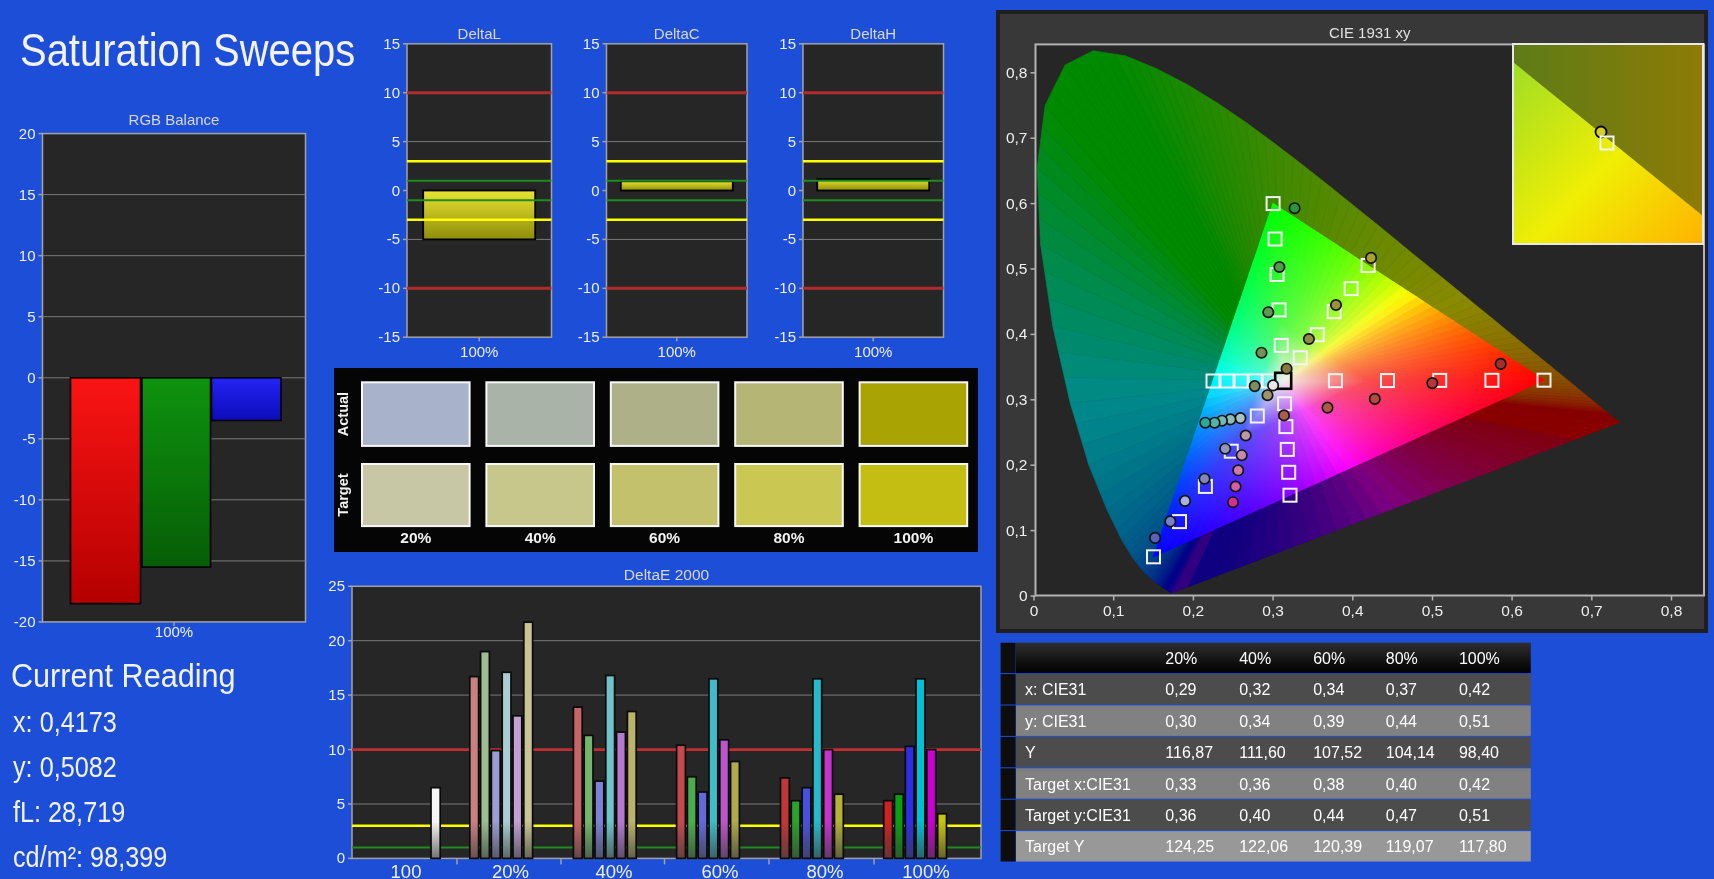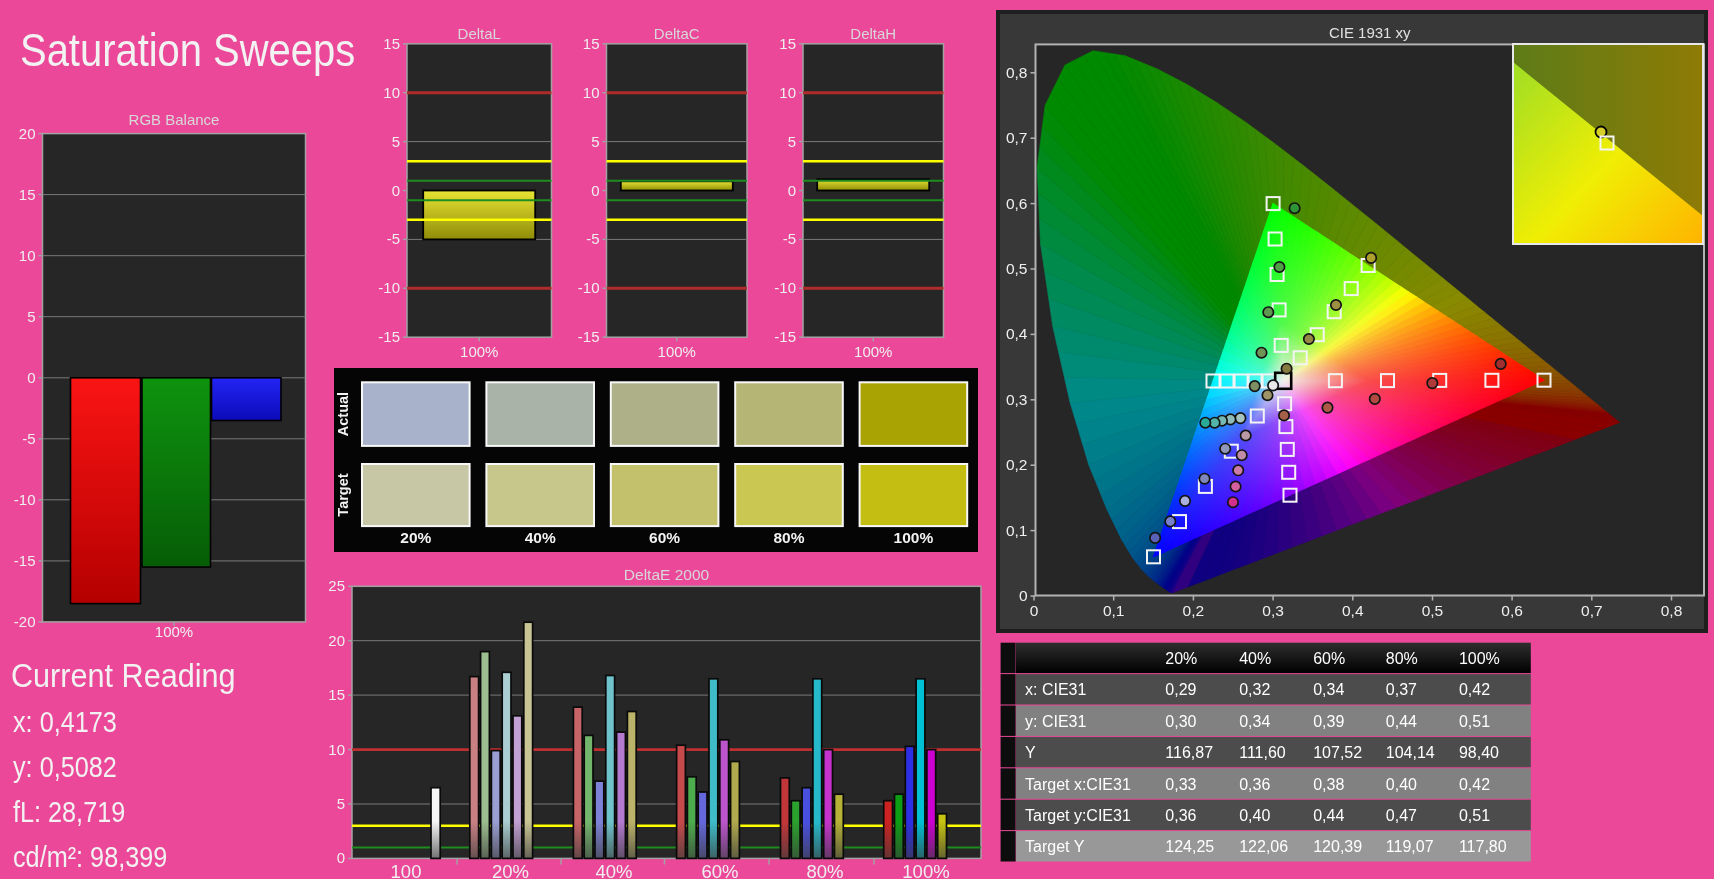--- a/index.html
+++ b/index.html
@@ -1,14 +1,14 @@
 <!DOCTYPE html>
 <html><head><meta charset="utf-8"><style>
 html,body{margin:0;padding:0;background:#363636;width:1714px;height:879px;overflow:hidden;font-family:"Liberation Sans",sans-serif;}
-#page{position:relative;width:1714px;height:879px;background:#ec4899;}
+#page{position:relative;width:1714px;height:879px;background:#1d4ed8;}
 .t{position:absolute;color:#f2f2f2;white-space:nowrap;}
 </style></head><body>
 <div id="page">
 <div class="t" style="left:20px;top:23px;font-size:46px;transform:scaleX(0.868);transform-origin:left top;">Saturation Sweeps</div>
 <div class="t" style="left:11px;top:656px;font-size:34px;transform:scaleX(0.9);transform-origin:left top;">Current Reading</div>
 <div class="t" style="left:13px;top:706px;font-size:29px;transform:scaleX(0.87);transform-origin:left top;">x: 0,4173</div>
 <div class="t" style="left:13px;top:751px;font-size:29px;transform:scaleX(0.87);transform-origin:left top;">y: 0,5082</div>
 <div class="t" style="left:13px;top:796px;font-size:29px;transform:scaleX(0.87);transform-origin:left top;">fL: 28,719</div>
 <div class="t" style="left:13px;top:841px;font-size:29px;transform:scaleX(0.87);transform-origin:left top;">cd/m²: 98,399</div>
 <svg width="1714" height="879" style="position:absolute;left:0;top:0">

